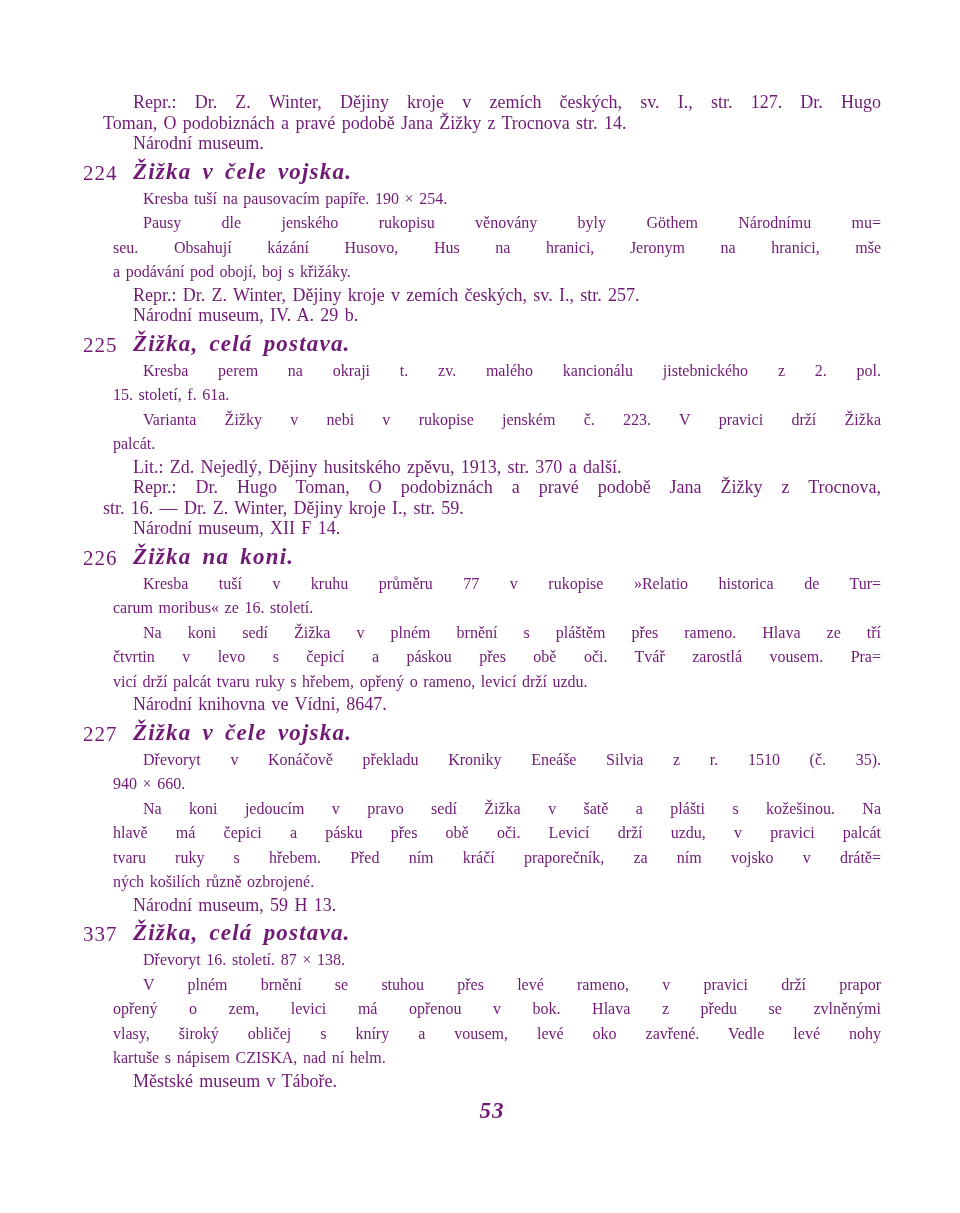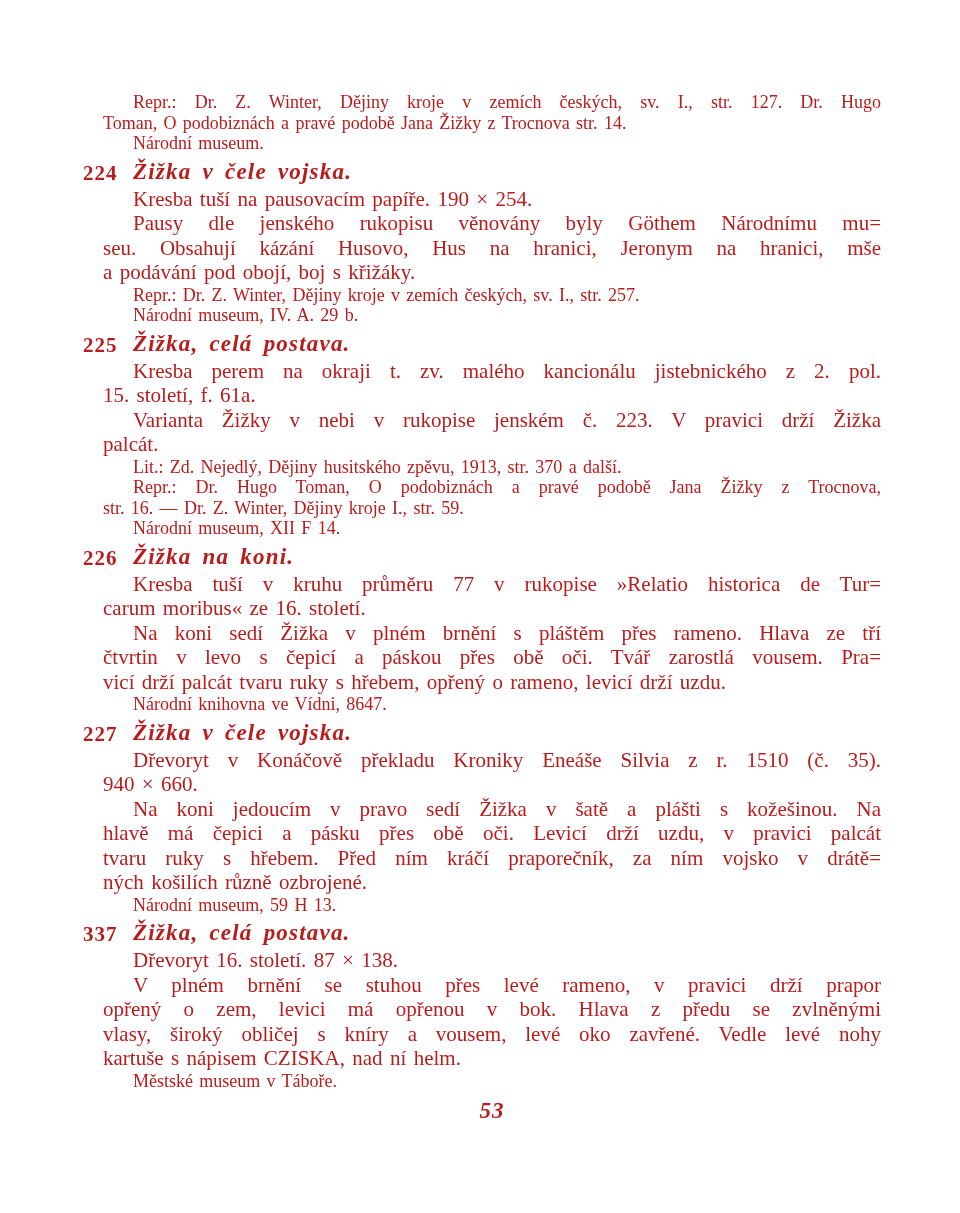--- a/index.html
+++ b/index.html
@@ -5,37 +5,38 @@
   html, body {
     margin: 0;
     padding: 0;
     background: #ffffff;
   }
   .page {
     position: relative;
     width: 960px;
     height: 1213px;
     background: #ffffff;
-    color: #b91c1c;
+    color: #701a75;
     font-family: "Liberation Serif", "DejaVu Serif", serif;
     overflow: hidden;
   }
   .text-column {
     position: absolute;
     left: 103px;
     top: 92px;
     width: 778px;
   }
   .line {
     white-space: normal;
     word-spacing: 0.10em;
   }
   .body-block .line {
-    font-size: 21px;
+    font-size: 16px;
     line-height: 24.5px;
+    margin-left: 10px;
   }
   .cite-block .line {
     font-size: 18px;
     line-height: 20.5px;
   }
   .line.ind { text-indent: 30px; }
   .line.fill {
     text-align: justify;
     text-align-last: justify;
   }
@@ -43,21 +44,21 @@
     position: relative;
     margin-top: 5px;
     margin-bottom: 2px;
     font-size: 23px;
     line-height: 26px;
   }
   .entry-number {
     position: absolute;
     left: -20px;
     top: 1px;
-    font-weight: 700;
+    font-weight: 400;
     font-size: 21px;
     letter-spacing: 1px;
   }
   .entry-title {
     display: inline-block;
     padding-left: 30px;
     font-style: italic;
     font-weight: 700;
     letter-spacing: 1.2px;
     word-spacing: 0.18em;

